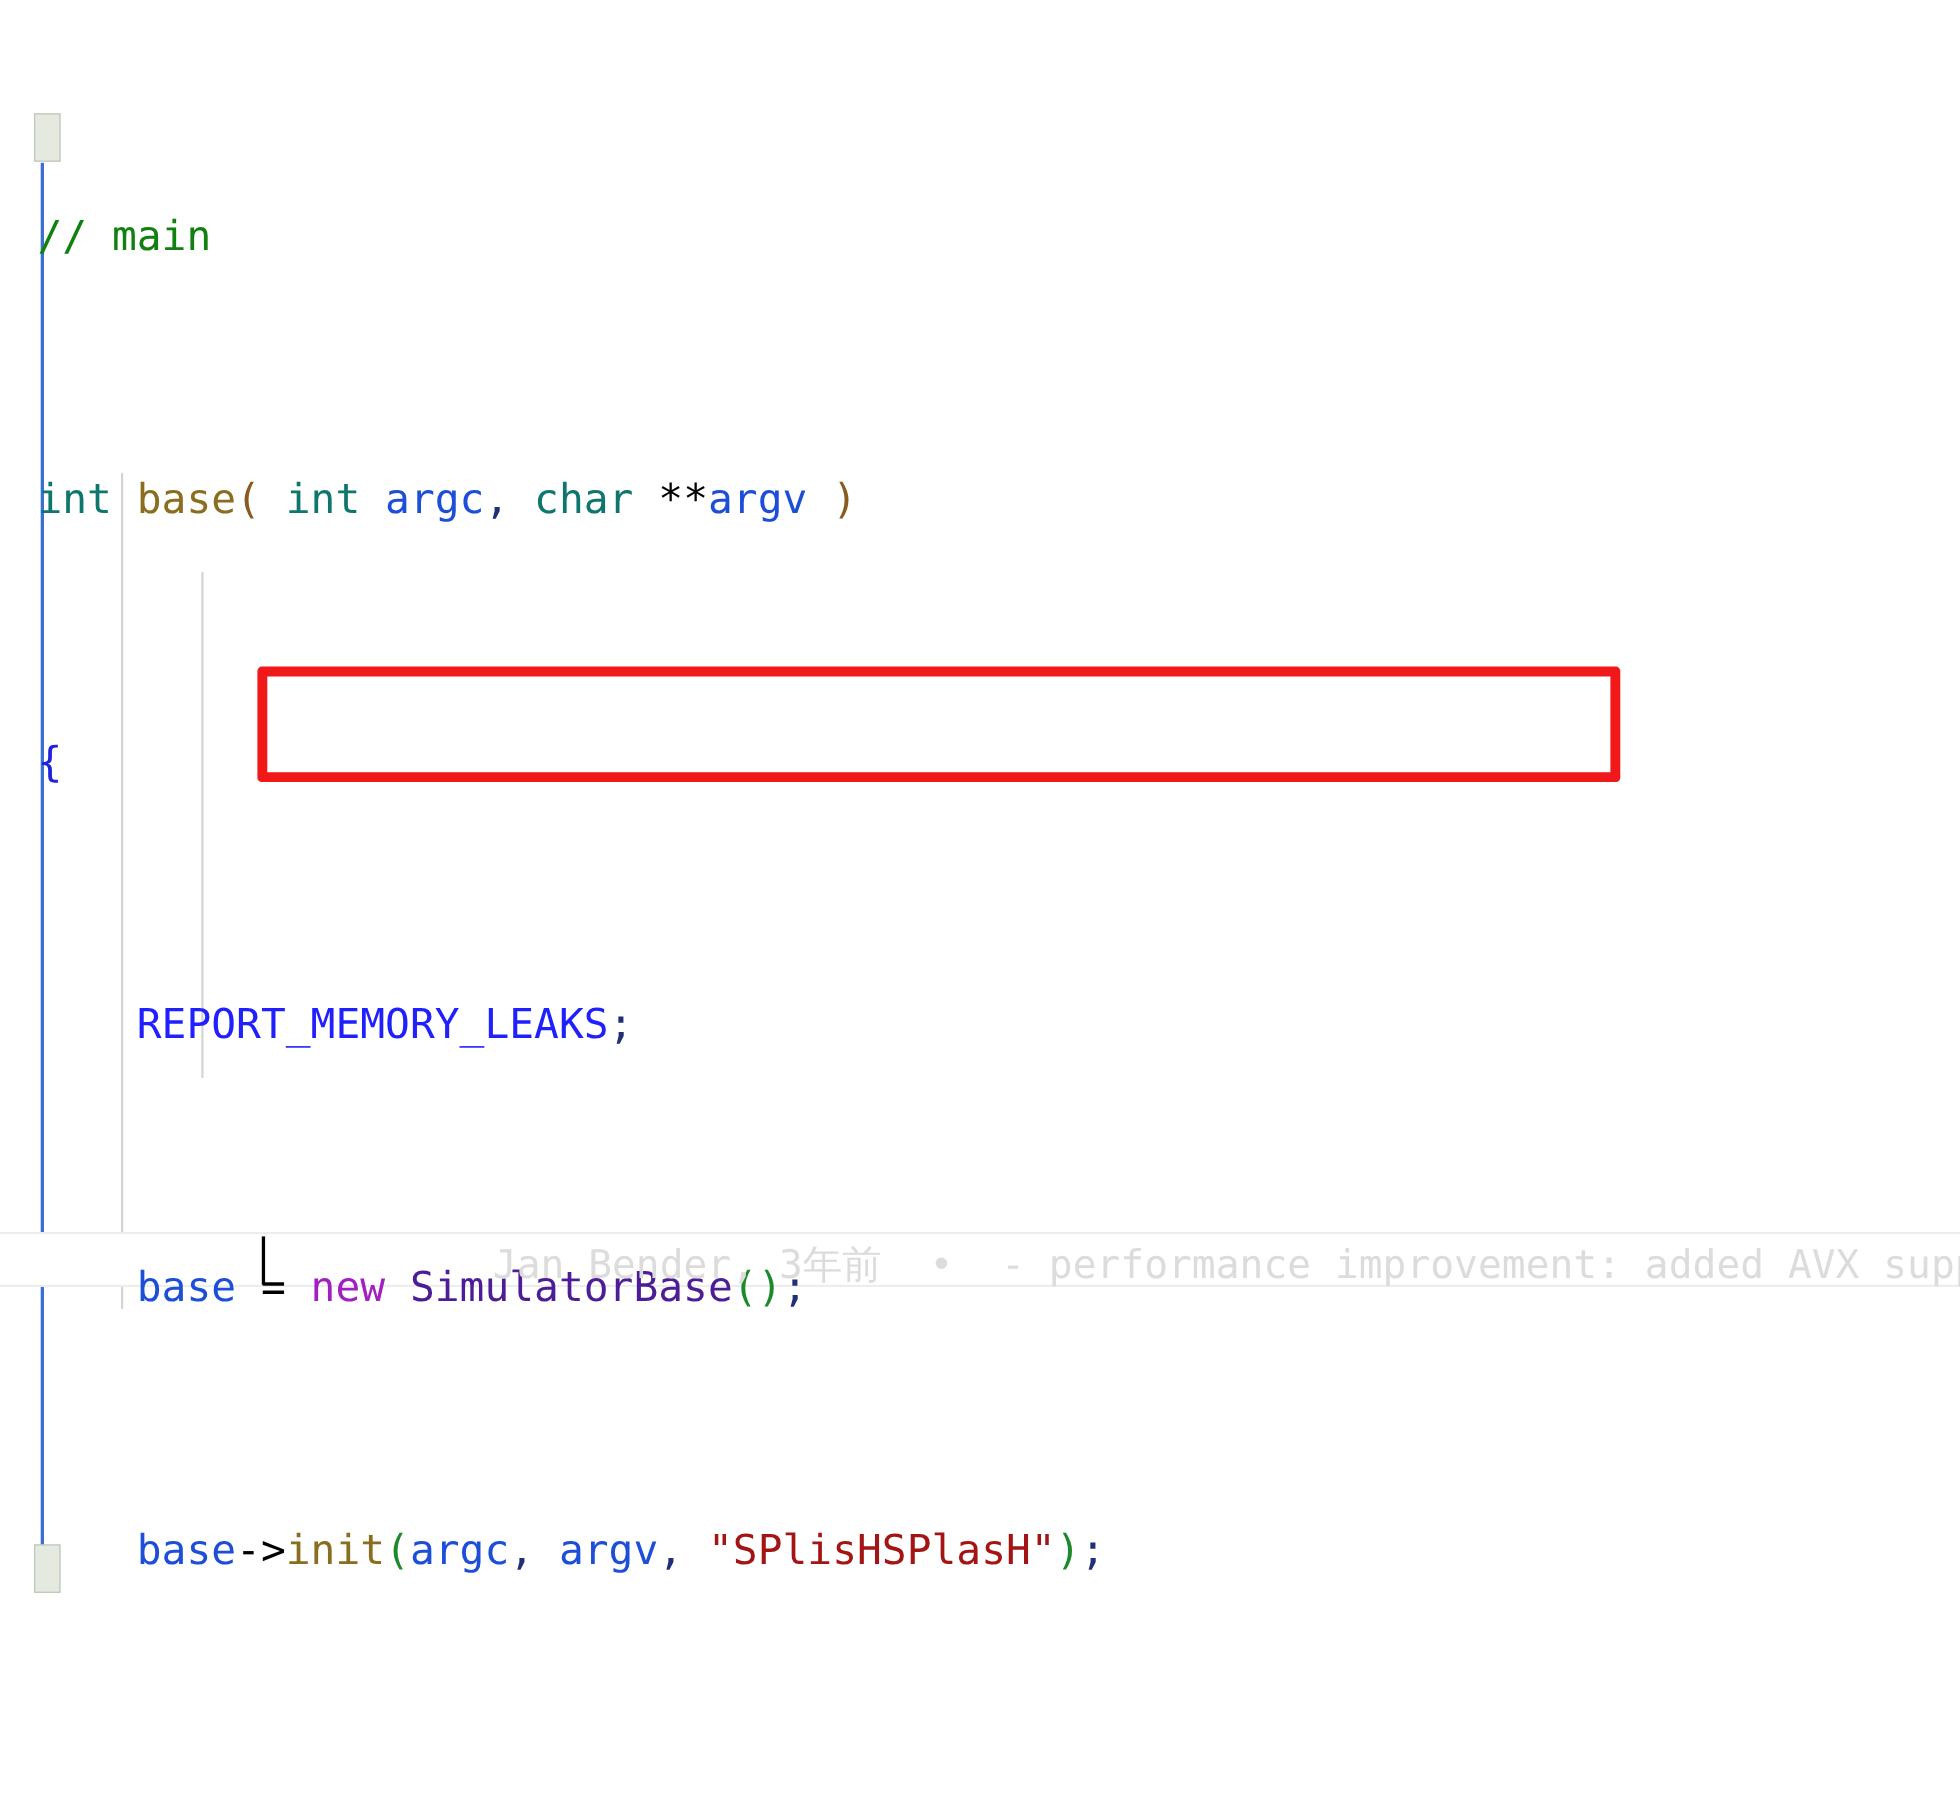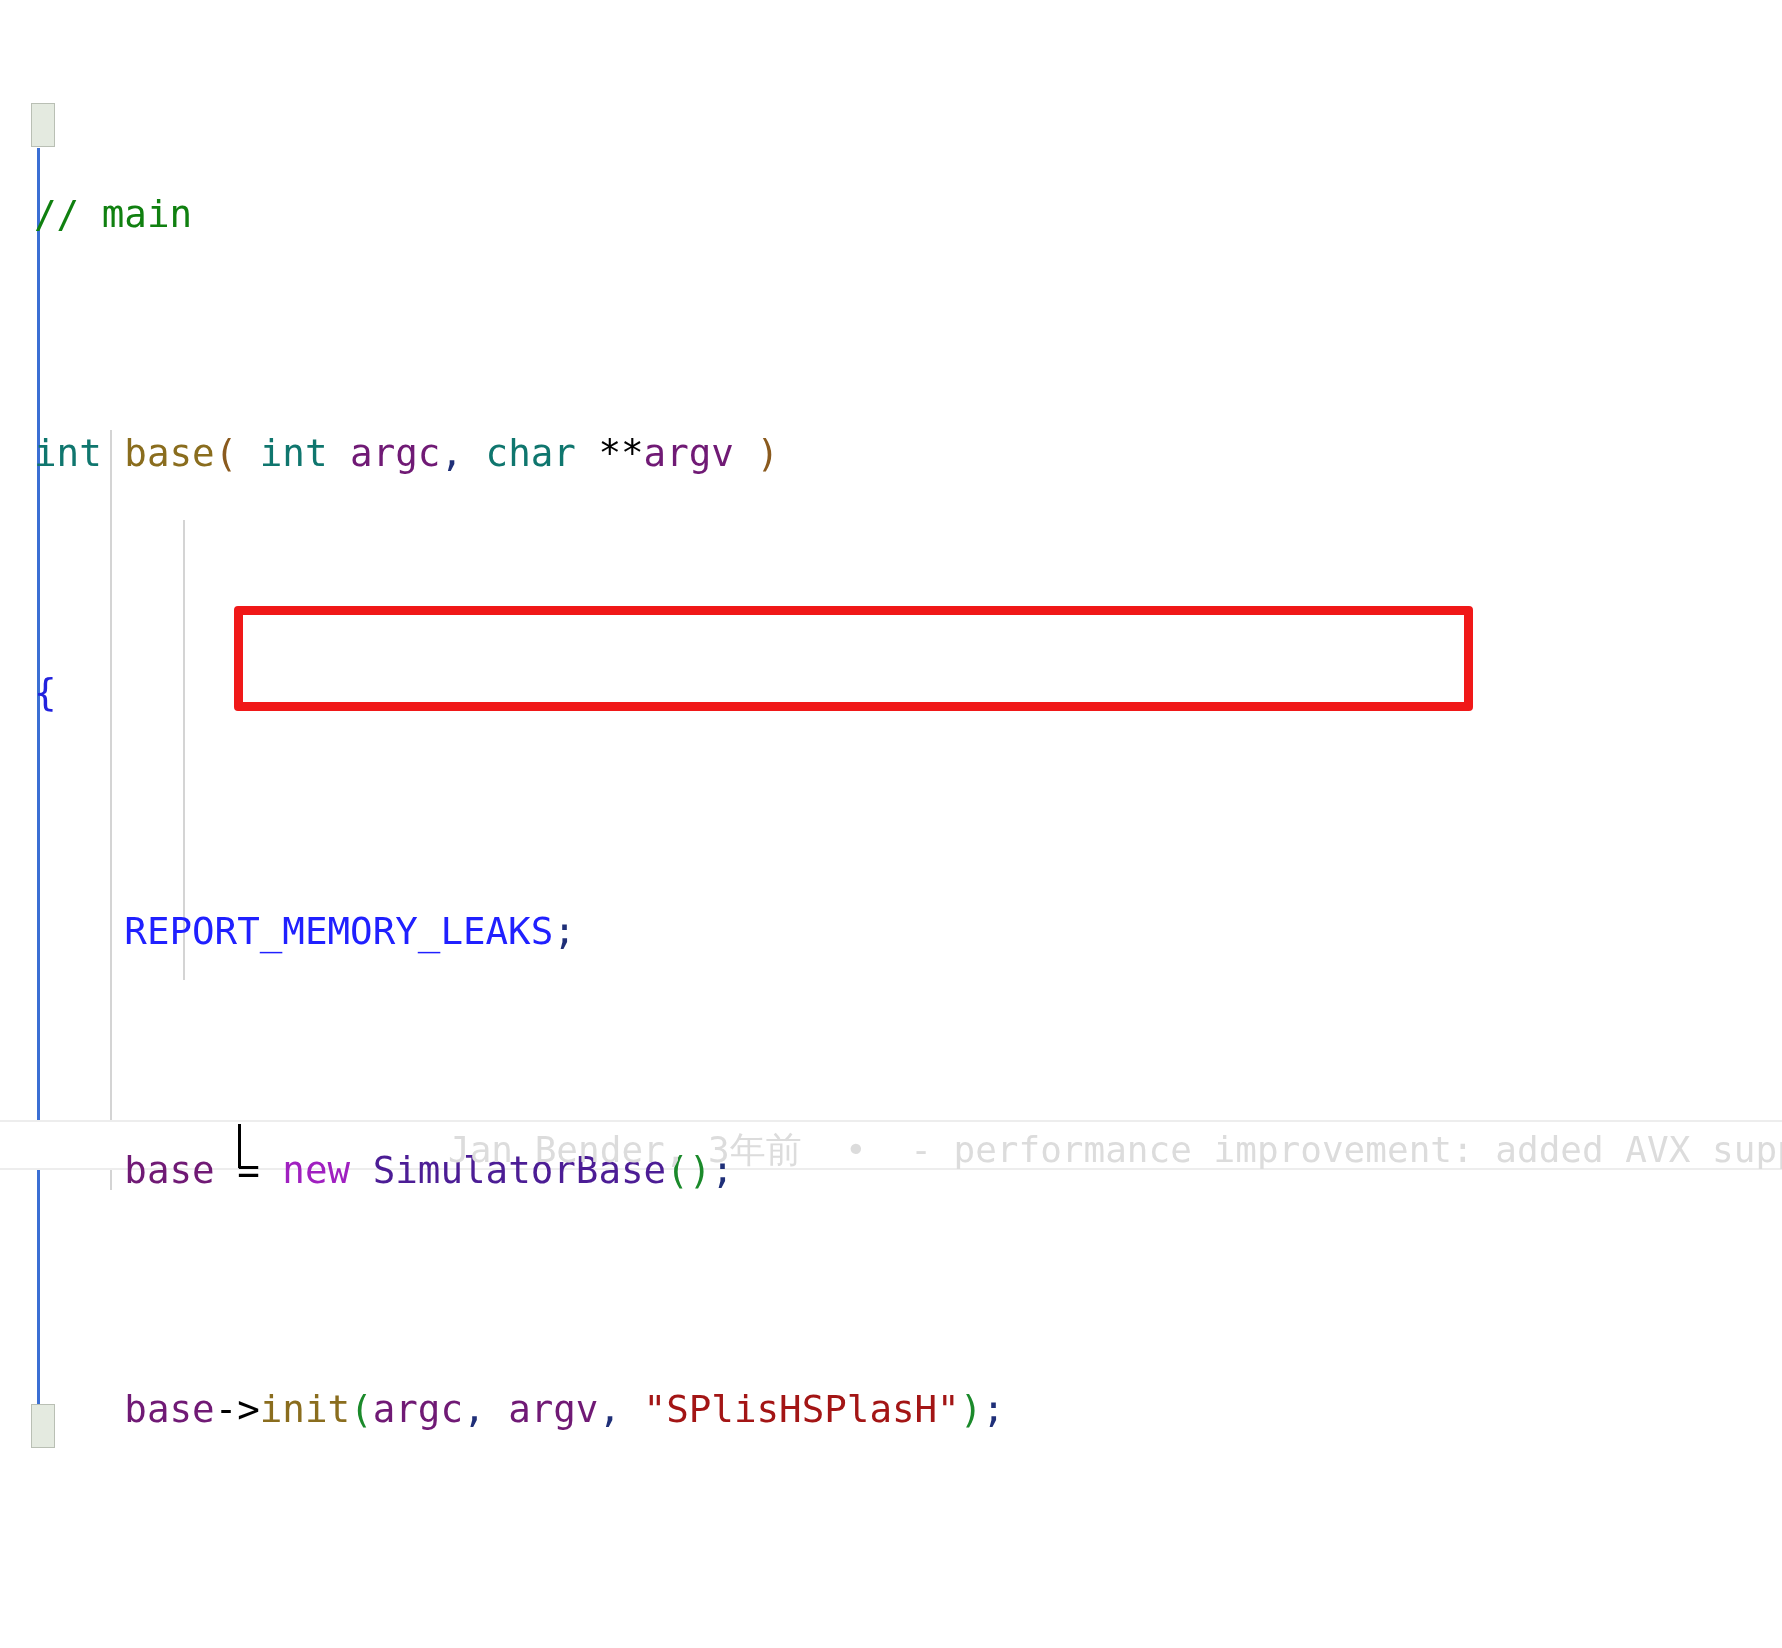--- a/index.html
+++ b/index.html
@@ -39,21 +39,21 @@
     white-space: pre;
   }
 
   
   .cmt   { color: #108010; }          
   .kw    { color: #0f766e; }          
   .ctl   { color: #a020c0; }          
   .macro { color: #2020ff; }          
   .typ   { color: #4c1d95; }          
   .fn    { color: #8a6d1e; }          
-  .id    { color: #701a75; }          
+  .id    { color: #1d4ed8; }          
   .str   { color: #a31515; }          
   .p1    { color: #8a5a1e; }          
   .p2    { color: #1b8a2b; }          
   .p3    { color: #2222dd; }          
   .op    { color: #000000; }          
   .punct { color: #1f2f78; }
 
   
   .vguide {
     position: absolute;

